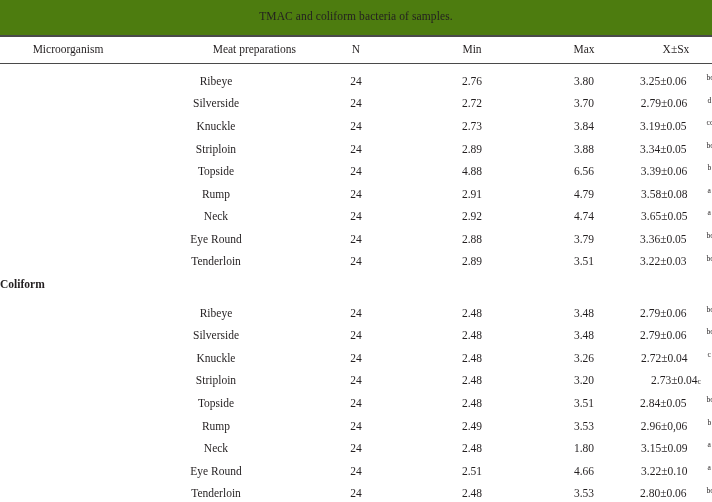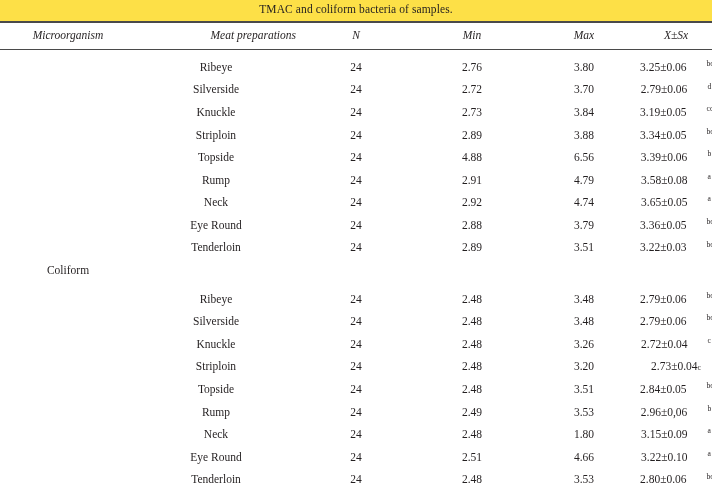--- a/index.html
+++ b/index.html
@@ -15,22 +15,22 @@
     color: #231f20;
   }
 
   .table-wrap {
     width: 712px;
     position: relative;
   }
 
   
   .title-band {
-    height: 21px;
-    background: #fde047;
+    height: 35px;
+    background: #4d7c0f;
     display: flex;
     align-items: center;
     justify-content: center;
   }
   .title-text {
     font-size: 11.5px;
     color: #231f20;
     letter-spacing: 0.1px;
     line-height: 1;
     padding-bottom: 1px;
@@ -63,21 +63,20 @@
   .c-micro   { width: 136px; }
   .c-meat    { width: 160px; }
   .c-n       { width: 120px; }
   .c-min     { width: 112px; }
   .c-max     { width: 112px; }
   .c-mean    { width: 72px; margin-top: 7px;  }
 
   .hdr td {
     height: 26px;
     text-align: center;
-    font-style: italic;
   }
   .hdr .c-meat {
     text-align: right;
     padding-left: 0px;
   }
 
   .subhdr td {
     height: 22px;
     text-align: center;
   }
@@ -90,21 +89,21 @@
   }
   .datarow .c-n,
   .datarow .c-min,
   .datarow .c-max,
   .datarow .c-mean {
     text-align: center;
   }
 
   .grouprow td {
     height: 22.6px;
-    text-align: center;
+    font-weight: bold;
   }
 
   .spacer-row td { height: 6px; }
 
   sup {
     font-size: 7.6px;
     vertical-align: super;
     line-height: 0;
     padding-left: 20px;
   }

